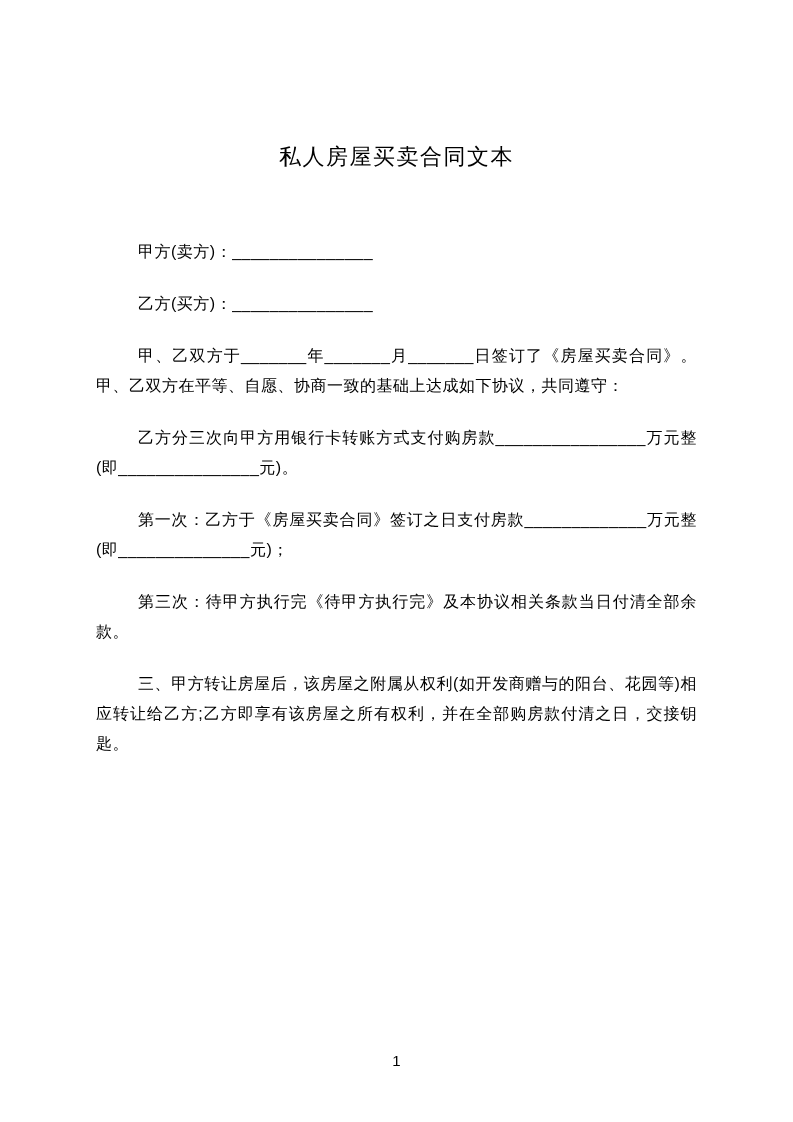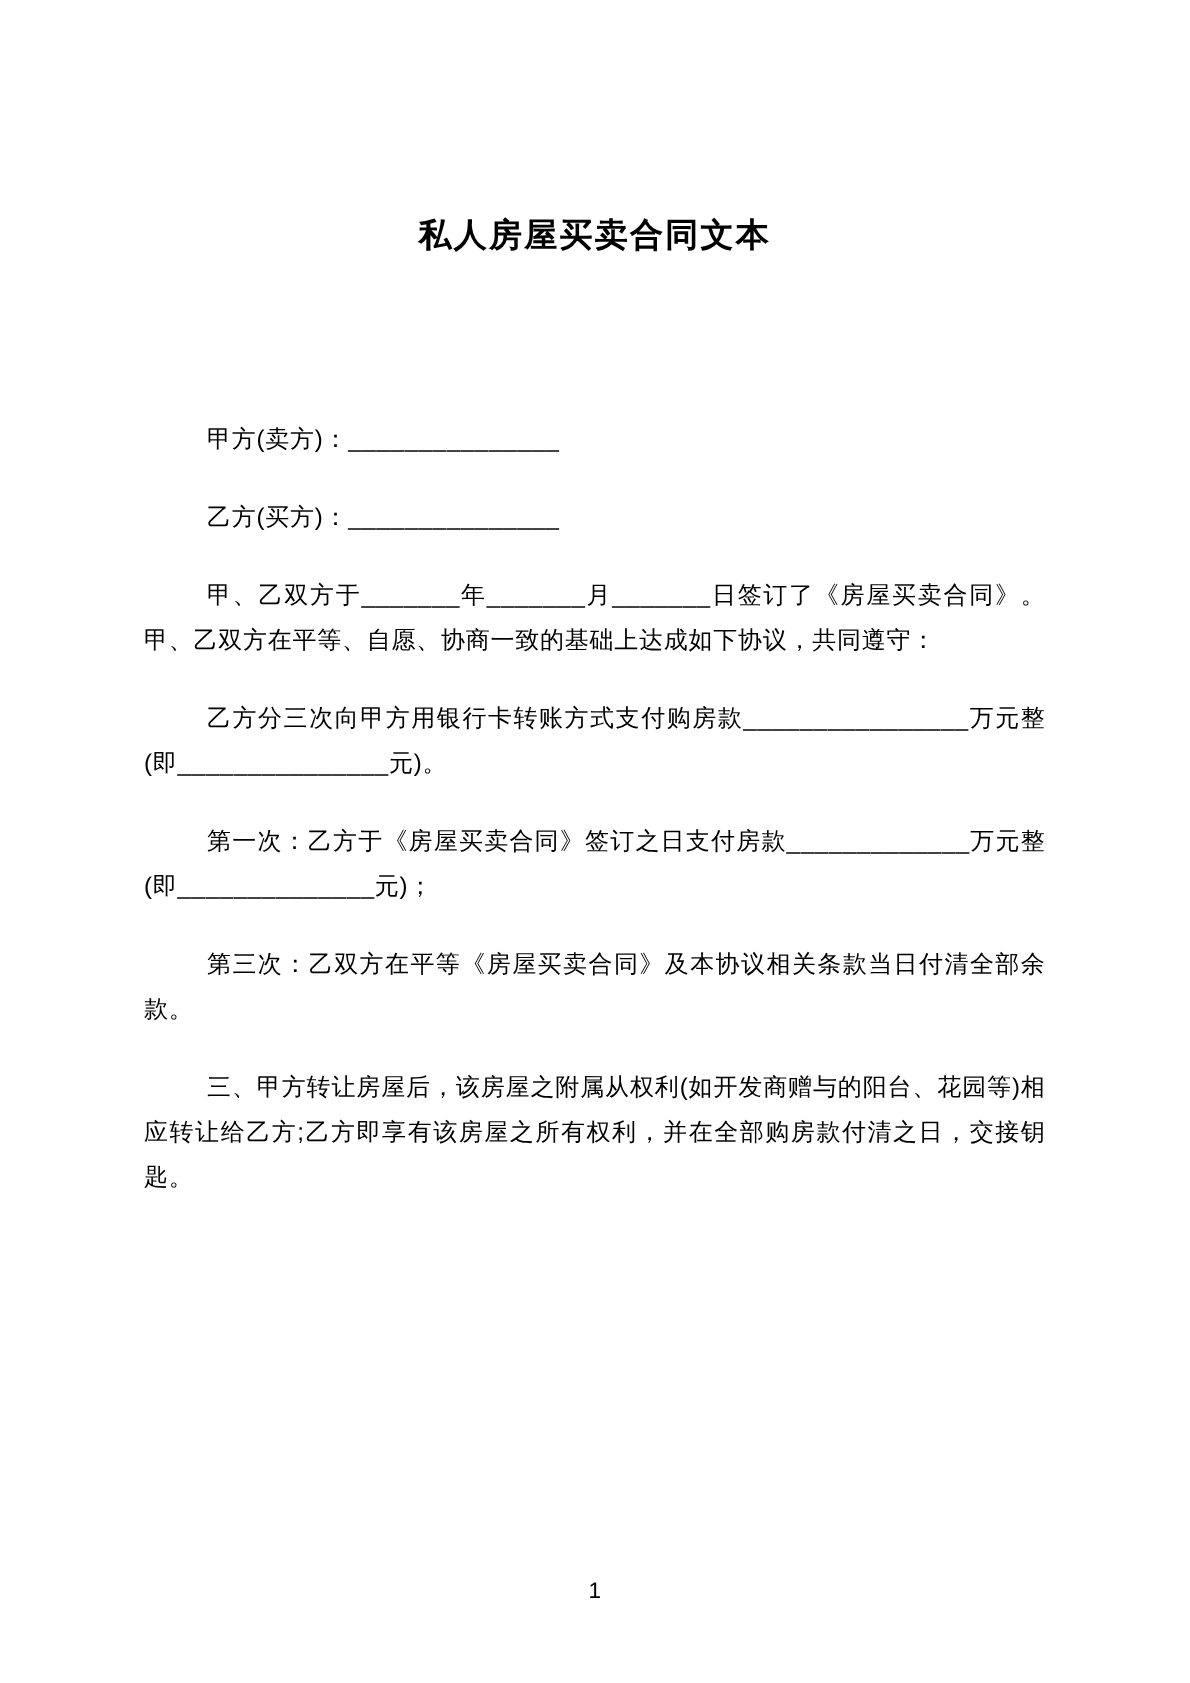--- a/index.html
+++ b/index.html
@@ -23,26 +23,26 @@
     height: 1122px;
     background: #ffffff;
     padding: 0 96px;
     box-sizing: border-box;
     overflow: hidden;
   }
   .doc-title {
     margin: 140px 0 0 0;
     font-size: 22px;
     line-height: 34px;
-    font-weight: bold;
+    font-weight: normal;
     text-align: center;
     letter-spacing: 1.5px;
   }
   .doc-body {
-    margin-top: 105px;
+    margin-top: 63px;
   }
   p.para {
     margin: 0 0 22px 0;
     font-size: 16px;
     line-height: 30px;
     text-align: justify;
     text-indent: 42px;
     word-break: break-all;
     letter-spacing: 0.5px;
   }
@@ -62,18 +62,18 @@
 
 <div class="page">
   <h1 class="doc-title">私人房屋买卖合同文本</h1>
 
   <div class="doc-body">
     <p class="para">甲方(卖方)：_______________</p>
     <p class="para">乙方(买方)：_______________</p>
     <p class="para">甲、乙双方于_______年_______月_______日签订了《房屋买卖合同》。甲、乙双方在平等、自愿、协商一致的基础上达成如下协议，共同遵守：</p>
     <p class="para">乙方分三次向甲方用银行卡转账方式支付购房款________________万元整(即_______________元)。</p>
     <p class="para">第一次：乙方于《房屋买卖合同》签订之日支付房款_____________万元整(即______________元)；</p>
-    <p class="para">第三次：乙双方在平等《房屋买卖合同》及本协议相关条款当日付清全部余款。</p>
+    <p class="para">第三次：待甲方执行完《待甲方执行完》及本协议相关条款当日付清全部余款。</p>
     <p class="para">三、甲方转让房屋后，该房屋之附属从权利(如开发商赠与的阳台、花园等)相应转让给乙方;乙方即享有该房屋之所有权利，并在全部购房款付清之日，交接钥匙。</p>
   </div>
 
   <div class="page-footer">1</div>
 </div>
 
 </body></html>

